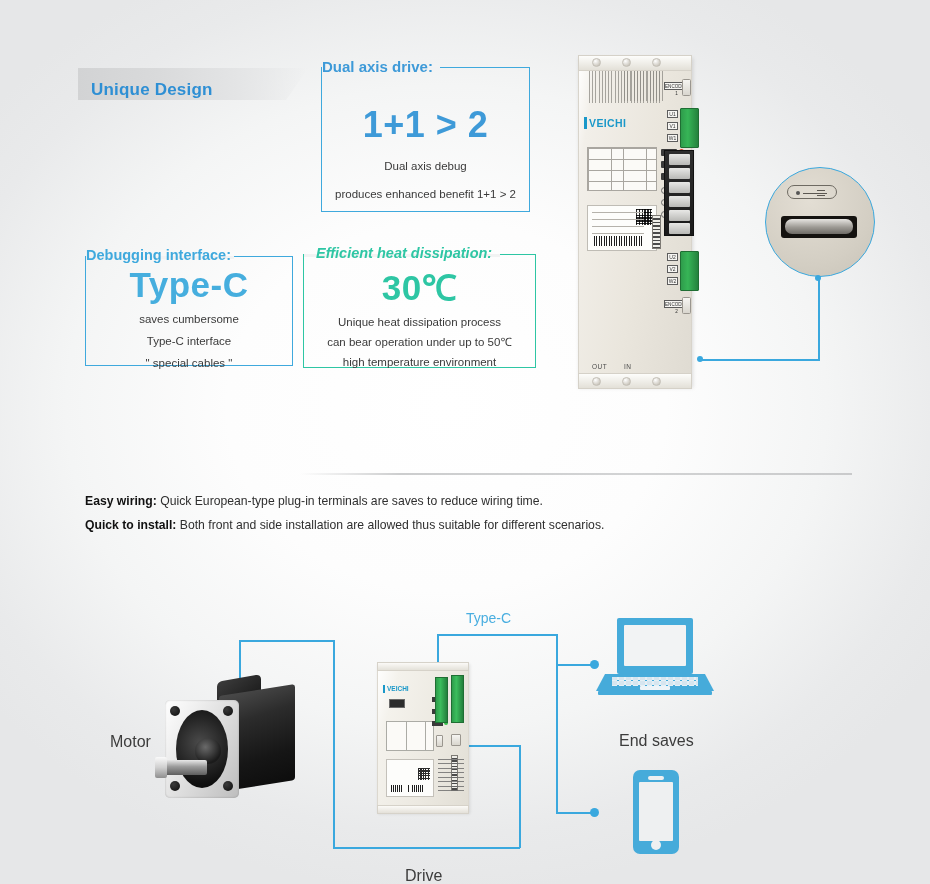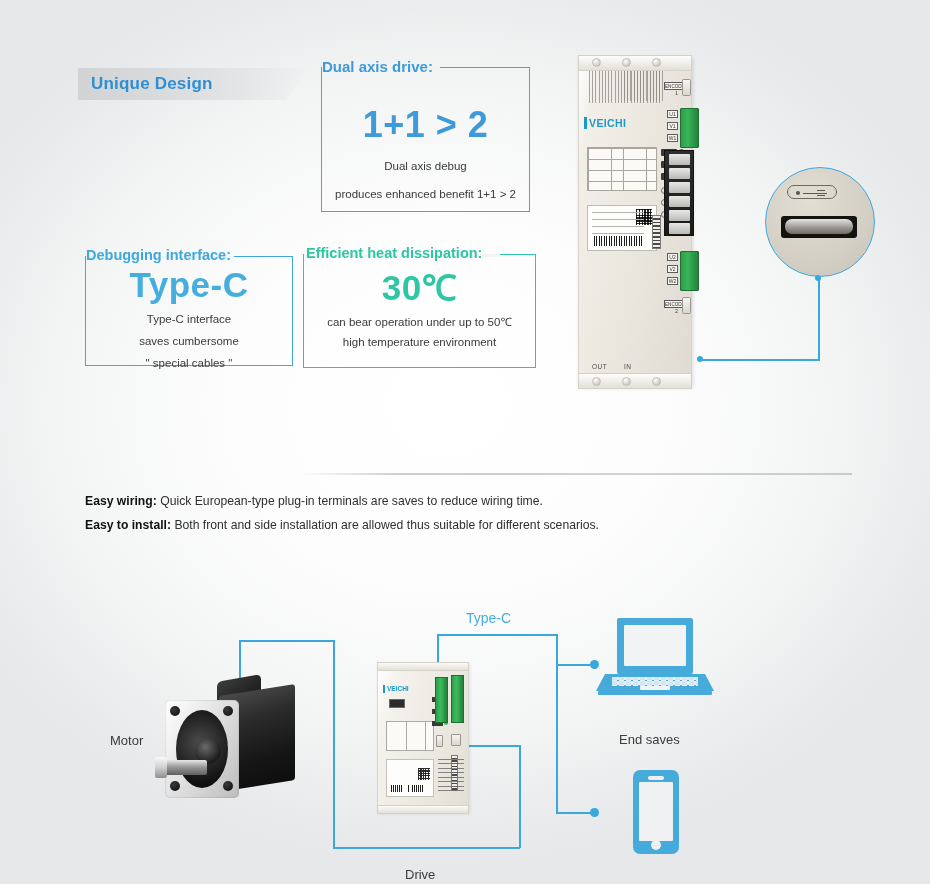--- a/index.html
+++ b/index.html
@@ -17,21 +17,21 @@
     height: 884px;
     background:
       radial-gradient(ellipse 62% 55% at 48% 46%, #ffffff 0%, #fdfdfd 38%, #f4f5f5 66%, #e9eaeb 88%, #e6e7e8 100%);
   }
 
   
   .banner {
     position: absolute;
     height: 32px;
     display: flex;
-    align-items: center;
+    align-items: flex-end;
   }
   .banner .bg {
     position: absolute;
     left: 0; top: 0; bottom: 0;
     background: linear-gradient(to right, #d2d3d4 0%, #d9dadb 35%, #e4e5e6 70%, rgba(236,237,238,0) 100%);
     clip-path: polygon(0 0, 100% 0, calc(100% - 22px) 100%, 0 100%);
   }
   .banner .btext {
     position: relative;
     color: #2e8fd4;
@@ -91,21 +91,21 @@
 
   
   #box-type { left: 85px; top: 256px; width: 208px; height: 110px; }
   #box-type .ftitle { top: -12px; left: 0px; padding-left: 0; padding-right: 6px; background: transparent; }
   #box-type .ftitle-mask { position:absolute; top:-1px; left:0; width:148px; height:3px; background:#f1f2f3;}
   #box-type .fbig { margin-top: 8px; font-size: 35px; color: #46aede; }
   #box-type .fdesc { margin-top: 6px; }
 
   
   #box-heat { left: 303px; top: 254px; width: 233px; height: 114px; }
-  #box-heat .ftitle { top: -12px; left: 2px; padding-left: 0; padding-right: 6px; background: transparent; }
+  #box-heat .ftitle { top: -12px; left: 12px; padding-left: 0; padding-right: 6px; background: transparent; font-style: italic; }
   #box-heat .ftitle-mask { position:absolute; top:-1px; left:0; width:196px; height:3px; background:#f2f3f3;}
   #box-heat .fbig { margin-top: 8px; font-size: 35px; }
   #box-heat .fdesc { margin-top: 4px; }
 
   
   #copy {
     position: absolute;
     left: 85px;
     top: 490px;
     width: 735px;
@@ -263,21 +263,21 @@
 
   
   .conn { position: absolute; background: #3aa8de; }
   .conn.h { height: 1.5px; }
   .conn.v { width: 1.5px; }
   .cdot {
     position: absolute; width: 9px; height: 9px; border-radius: 50%;
     background: #3aa8de;
   }
   .dlabel {
-    position: absolute; font-size: 13px; color: #3c3c3c;
+    position: absolute; font-size: 16px; color: #3c3c3c;
     white-space: nowrap;
   }
   #typec-label { color: #49aee0; font-size: 14px; }
 
   
   #motor { position: absolute; left: 157px; top: 672px; width: 140px; height: 140px; }
   #motor .rear {
     position: absolute; left: 62px; top: 18px; width: 76px; height: 96px;
     background: linear-gradient(170deg,#4a4a4a 0%, #2c2c2c 30%, #161616 70%, #0d0d0d 100%);
     border-radius: 3px;
@@ -450,29 +450,30 @@
     <div class="ftitle">Dual axis drive:</div>
     <div class="fbig">1+1 &gt; 2</div>
     <div class="fdesc">Dual axis debug</div>
     <div class="fdesc">produces enhanced benefit 1+1  &gt; 2</div>
   </div>
 
   <div class="fbox" id="box-type">
     <div class="ftitle-mask"></div>
     <div class="ftitle">Debugging interface:</div>
     <div class="fbig">Type-C</div>
+    <div class="fdesc">saves cumbersome</div>
     <div class="fdesc">Type-C interface</div>
-    <div class="fdesc">saves cumbersome</div>
     <div class="fdesc">" special cables "</div>
   </div>
 
   <div class="fbox teal" id="box-heat">
     <div class="ftitle-mask"></div>
     <div class="ftitle">Efficient heat dissipation:</div>
     <div class="fbig">30℃</div>
+    <div class="fdesc">Unique heat dissipation process</div>
     <div class="fdesc">can bear operation under up to 50℃</div>
     <div class="fdesc">high temperature environment</div>
   </div>
 
   <div id="product">
     <div class="dev-body"></div>
 
     <div class="dev-cap top"></div>
     <div class="screwdot" style="left:14px; top:1px;"></div>
     <div class="screwdot" style="left:44px; top:1px;"></div>
@@ -562,21 +563,21 @@
   <div id="mag-lead"></div>
   <div id="mag-lead-dot"></div>
 
   <div class="banner-rule" style="left:300px; top:473px; width:552px;"></div>
 
   <div id="copy">
     <p>
       <span class="lead">Easy wiring:</span><span> Quick European-type plug-in terminals are saves to reduce wiring time.</span>
     </p>
     <p>
-      <span class="lead">Easy to install:</span><span> Both front and side  installation are allowed thus suitable for different scenarios.</span>
+      <span class="lead">Quick to install:</span><span> Both front and side  installation are allowed thus suitable for different scenarios.</span>
     </p>
   </div>
 
   <div class="conn v" style="left:239px; top:640px; height:64px;"></div>
   <div class="conn h" style="left:239px; top:640px; width:95px;"></div>
   <div class="conn v" style="left:333px; top:640px; height:208px;"></div>
   <div class="conn h" style="left:333px; top:847px; width:187px;"></div>
   <div class="conn v" style="left:519px; top:745px; height:103px;"></div>
   <div class="conn h" style="left:440px; top:745px; width:80px;"></div>
   <div class="cdot" style="left:235px; top:700px;"></div>

